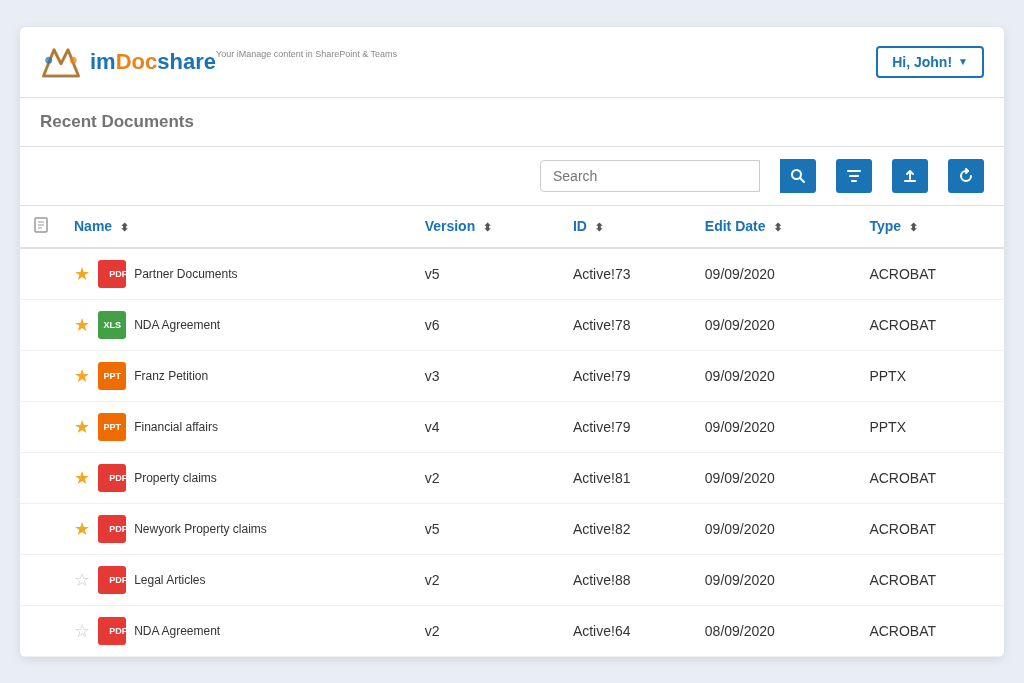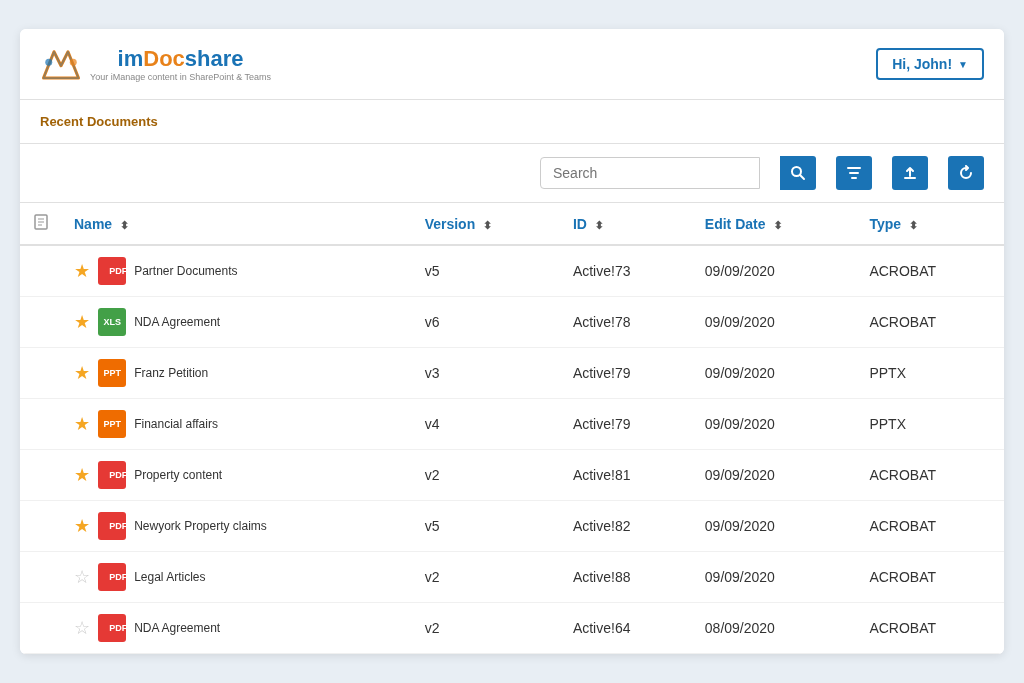--- a/index.html
+++ b/index.html
@@ -32,22 +32,20 @@
       display: flex;
       align-items: center;
       gap: 8px;
     }
     .logo-icon {
       width: 42px;
       height: 42px;
     }
     .logo-text {
       display: flex;
-      flex-direction: column;
-      align-items: center;
     }
     .logo-title {
       font-size: 22px;
       font-weight: 700;
       color: #333;
     }
     .logo-title span.im { color: #1a73b5; }
     .logo-title span.doc { color: #e8821a; }
     .logo-title span.share { color: #1a73b5; }
     .logo-subtitle {
@@ -80,23 +78,23 @@
     }
     .user-btn .chevron { font-size: 10px; }
 
     
     .section-title-bar {
       padding: 14px 20px;
       background: #fff;
       border-bottom: 1px solid #e0e0e0;
     }
     .section-title-bar h2 {
-      font-size: 13px;
+      font-size: 17px;
       font-weight: 700;
-      color: #a16207;
+      color: #737373;
     }
 
     
     .toolbar {
       display: flex;
       justify-content: flex-end;
       align-items: center;
       padding: 12px 20px;
       background: #fff;
       gap: 20px;
@@ -347,21 +345,21 @@
       <td>Active!79</td>
       <td>09/09/2020</td>
       <td>PPTX</td>
     </tr>
           <tr>
       <td></td>
       <td>
         <div class="name-cell">
           <span class="star-icon star-filled">★</span>
           <span class="file-icon file-pdf">PDF</span>
-          <span class="doc-name">Property content</span>
+          <span class="doc-name">Property claims</span>
         </div>
       </td>
       <td>v2</td>
       <td>Active!81</td>
       <td>09/09/2020</td>
       <td>ACROBAT</td>
     </tr>
           <tr>
       <td></td>
       <td>

